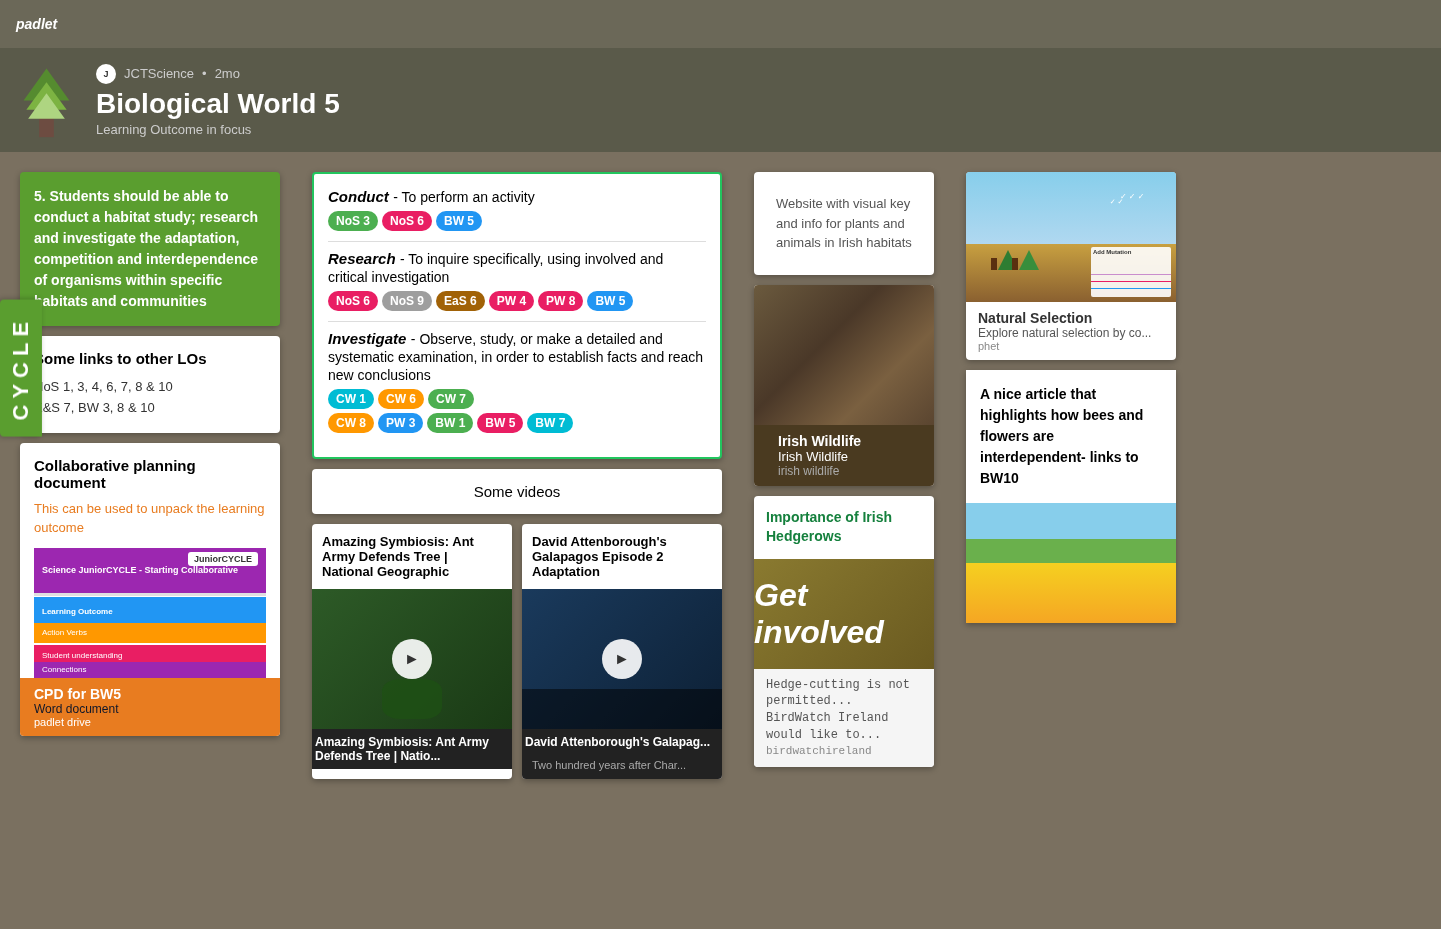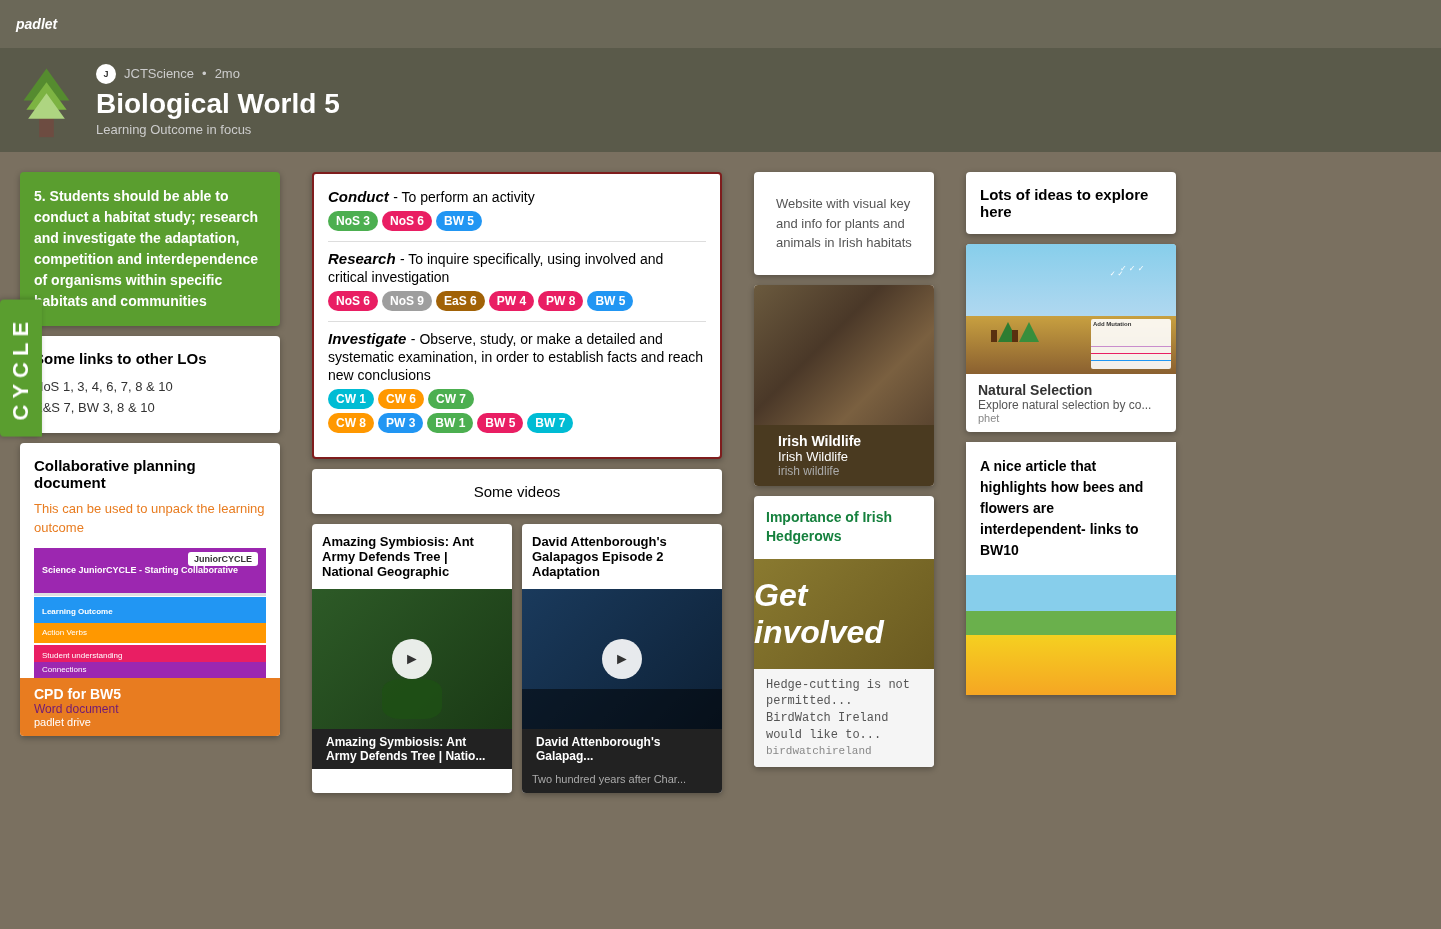--- a/index.html
+++ b/index.html
@@ -129,27 +129,27 @@
       line-height: 1.5;
       margin-bottom: 10px;
     }
     .cpd-footer {
       background: #e87c20;
       border-radius: 0 0 4px 4px;
       padding: 8px 14px;
       margin: 0 -14px -14px -14px;
     }
     .cpd-footer .cpd-title { color: #fff; font-size: 14px; font-weight: bold; }
-    .cpd-footer .cpd-sub { color: #701a75; font-size: 12px; }
+    .cpd-footer .cpd-sub { color: #0f172a; font-size: 12px; }
     .cpd-footer .cpd-link { color: #fff; font-size: 11px; }
 
     
     .action-words-card {
       background: #fff;
-      border: 2px solid #7f1d1d;
+      border: 2px solid #22c55e;
       border-radius: 4px;
       padding: 14px;
       box-shadow: 0 2px 6px rgba(0,0,0,0.3);
     }
     .action-row {
       margin-bottom: 10px;
     }
     .action-title {
       font-size: 15px;
       font-style: italic;
@@ -224,21 +224,21 @@
       height: 40px;
       background: rgba(255,255,255,0.9);
       border-radius: 50%;
       display: flex;
       align-items: center;
       justify-content: center;
       font-size: 16px;
       color: #333;
     }
     .video-caption {
-      padding: 6px 14px;
+      padding: 6px 3px;
       font-size: 12px;
       font-weight: bold;
       background: #222;
       color: #fff;
     }
     .video-subcaption {
       padding: 4px 10px 8px;
       font-size: 11px;
       background: #222;
       color: #aaa;
@@ -599,23 +599,20 @@
       </div>
       <div class="hedgerow-footer">
         <p>Hedge-cutting is not permitted... BirdWatch Ireland would like to...</p>
         <p class="hf-link">birdwatchireland</p>
       </div>
     </div>
   </div>
 
   <div class="col col-4">
 
-    <div class="ideas-card">
-      <span>Lots of ideas to explore here</span>
-    </div>
 
     <div class="natural-card">
       <div class="natural-thumb">
 
         <div style="position:absolute;top:0;left:0;right:0;height:55%;background:linear-gradient(180deg,#87ceeb,#b0d8f0);"></div>
         <div style="position:absolute;top:55%;left:0;right:0;bottom:0;background:linear-gradient(180deg,#c8a040,#8a6030);"></div>
 
         <div style="position:absolute;bottom:25%;left:15%;width:0;height:0;border-left:10px solid transparent;border-right:10px solid transparent;border-bottom:20px solid #2e7d32;"></div>
         <div style="position:absolute;bottom:25%;left:12%;width:6px;height:12px;background:#5a3010;"></div>
         <div style="position:absolute;bottom:25%;left:25%;width:0;height:0;border-left:10px solid transparent;border-right:10px solid transparent;border-bottom:20px solid #388e3c;"></div>

